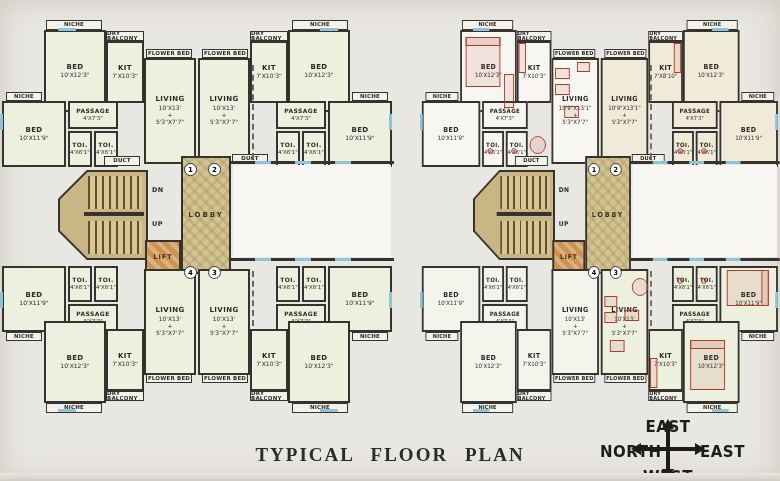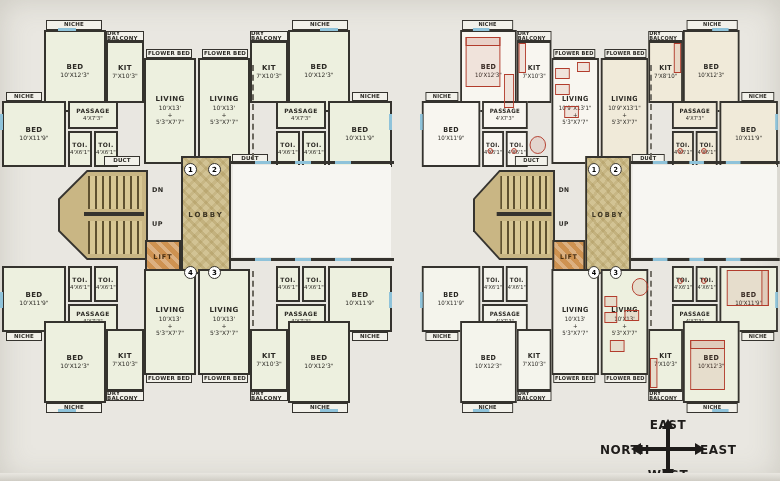--- a/index.html
+++ b/index.html
@@ -33,21 +33,21 @@
         display:flex;align-items:center;justify-content:center;font-size:6.5px;font-weight:700;letter-spacing:1px;color:#4a2f12;}
   .stairO{position:absolute;background:#35332e;clip-path:polygon(32% 0,100% 0,100% 100%,32% 100%,0 68%,0 32%);}
   .stairI{position:absolute;inset:2px;background:#c9b684;clip-path:polygon(32% 0,100% 0,100% 100%,32% 100%,0 68%,0 32%);}
   .flight{position:absolute;background:repeating-linear-gradient(90deg,#5f5130 0 2px,#d8c794 2px 7px);}
   .smid{position:absolute;background:#35332e;}
   .f{position:absolute;box-sizing:border-box;border:1px solid #b23c2c;background:rgba(178,60,44,.10);}
   .fc{border-radius:50%;}
   #title{position:absolute;left:0;right:0;top:444px;text-align:center;font-family:"Liberation Serif",serif;
          font-size:19px;font-weight:700;letter-spacing:2px;word-spacing:10px;color:#2e2c28;}
   #compass{position:absolute;left:600px;top:416px;width:170px;height:62px;color:#1e1c1a;}
-  #compass .cl{position:absolute;font-size:12px;font-weight:700;letter-spacing:.5px;}
+  #compass .cl{position:absolute;font-size:15px;font-weight:700;letter-spacing:.5px;}
   .cbar{position:absolute;background:#1e1c1a;}
   .tri{position:absolute;width:0;height:0;}
   #page-edge{position:absolute;left:0;right:0;bottom:0;height:8px;background:linear-gradient(#e9e7e1,#cfccc4);}
 </style>
 </head>
 <body>
 
 <div id="canvas">
 
   <div class="wing" id="wing-left">
@@ -430,20 +430,21 @@
     <div class="win" style="left:335px;top:151px;width:16px;height:3px"></div>
     <div class="win" style="left:255px;top:248px;width:16px;height:3px"></div>
     <div class="win" style="left:295px;top:248px;width:16px;height:3px"></div>
     <div class="win" style="left:335px;top:248px;width:16px;height:3px"></div>
     <div class="win" style="left:0px;top:282px;width:3px;height:16px"></div>
     <div class="win" style="left:389px;top:282px;width:3px;height:16px"></div>
     <div class="win" style="left:58px;top:399px;width:18px;height:3px"></div>
     <div class="win" style="left:320px;top:399px;width:18px;height:3px"></div>
   </div>
 
+  <div id="title">TYPICAL FLOOR PLAN</div>
 
   <div id="compass">
     <div class="cl" style="left:40px;top:2px;width:56px;text-align:center">EAST</div>
     <div class="cl" style="left:0px;top:27px;width:32px;text-align:right">NORTH</div>
     <div class="cl" style="left:100px;top:27px;width:44px">EAST</div>
     <div class="cl" style="left:40px;top:52px;width:56px;text-align:center">WEST</div>
     <div class="cbar" style="left:40px;top:31px;width:56px;height:4px"></div>
     <div class="cbar" style="left:66px;top:12px;width:4px;height:42px"></div>
     <div class="tri" style="left:31px;top:27px;border-top:6px solid transparent;border-bottom:6px solid transparent;border-right:10px solid #1e1c1a"></div>
     <div class="tri" style="left:95px;top:27px;border-top:6px solid transparent;border-bottom:6px solid transparent;border-left:10px solid #1e1c1a"></div>

